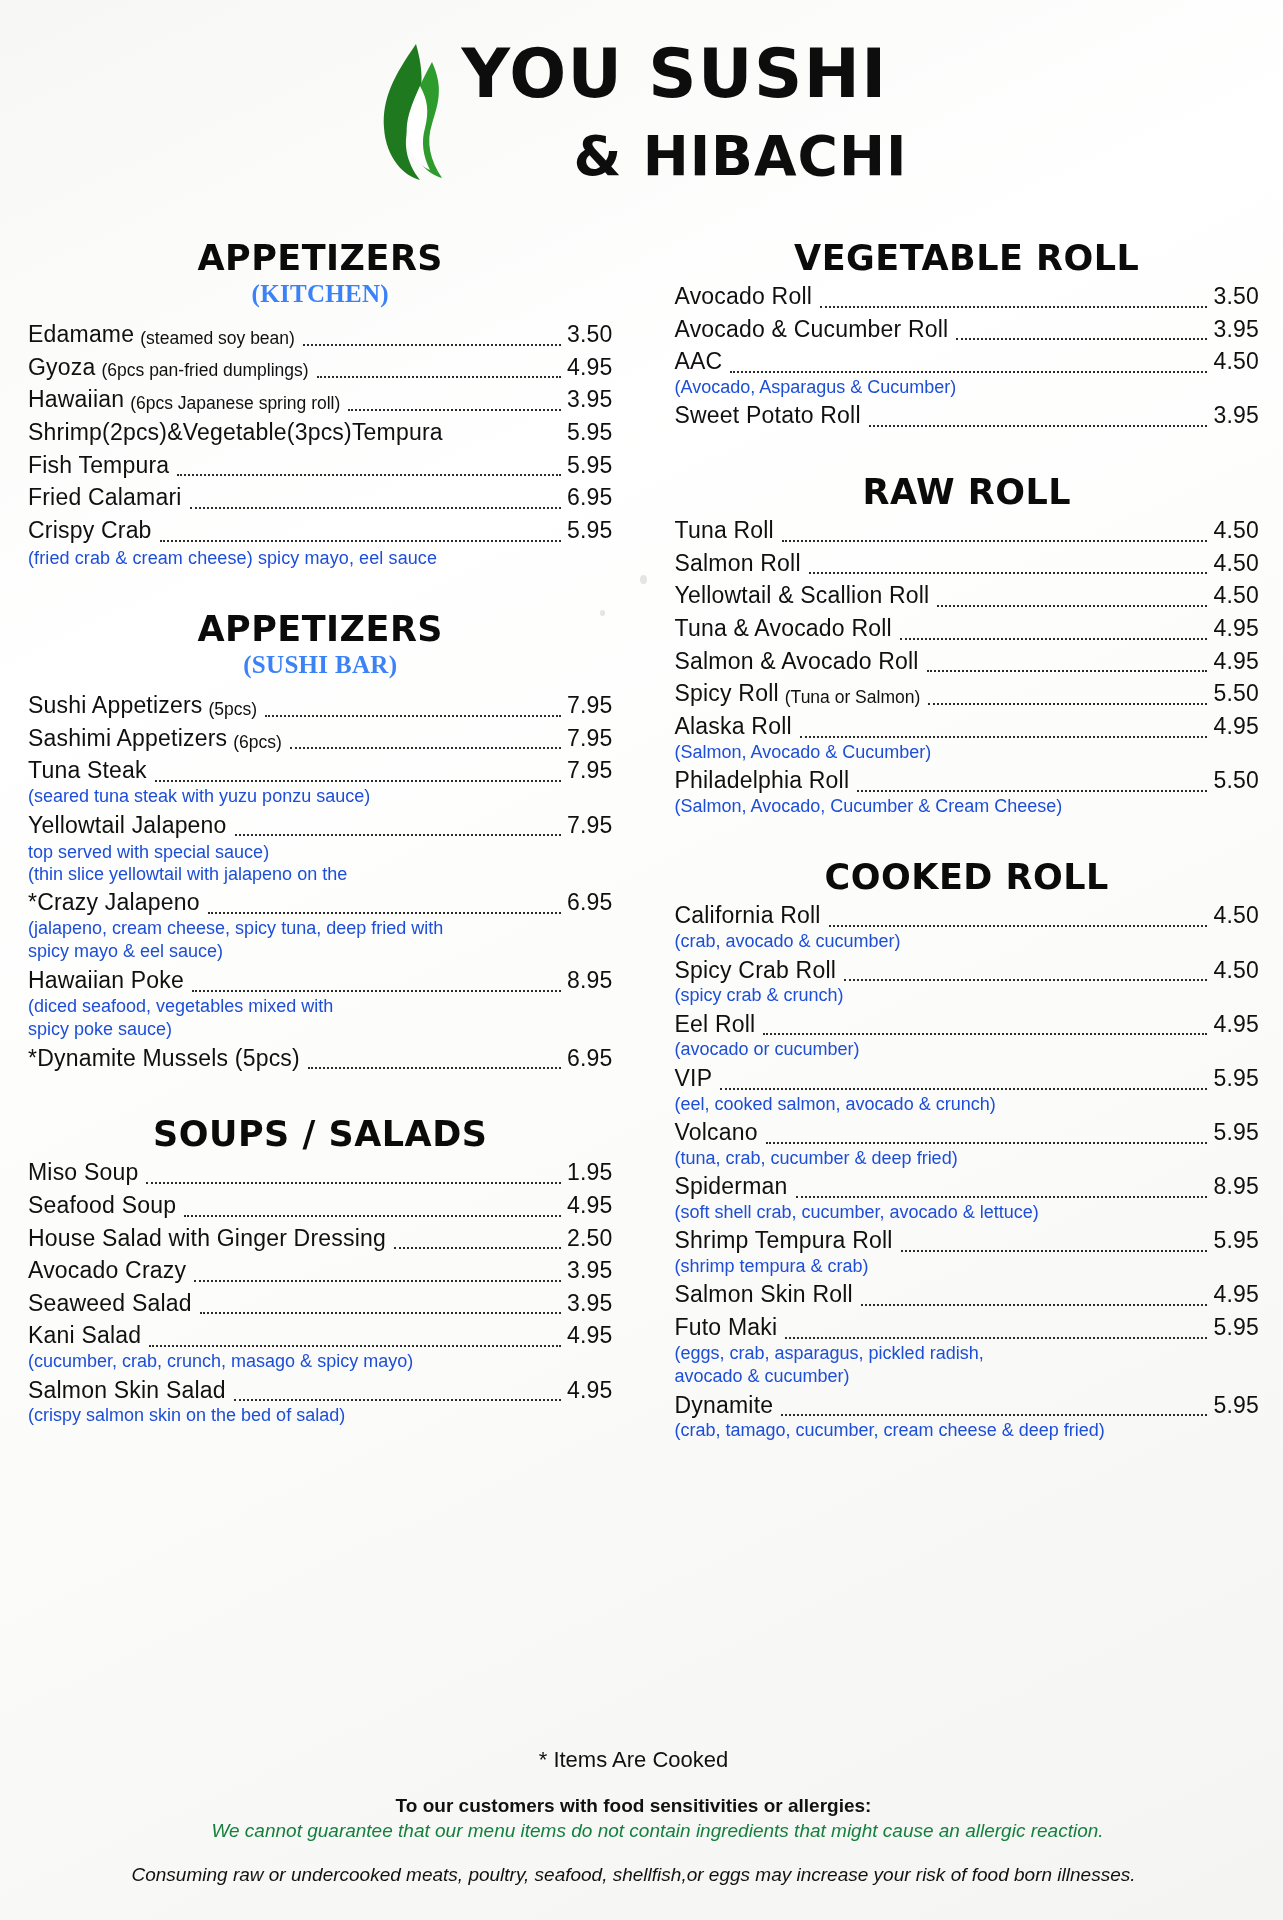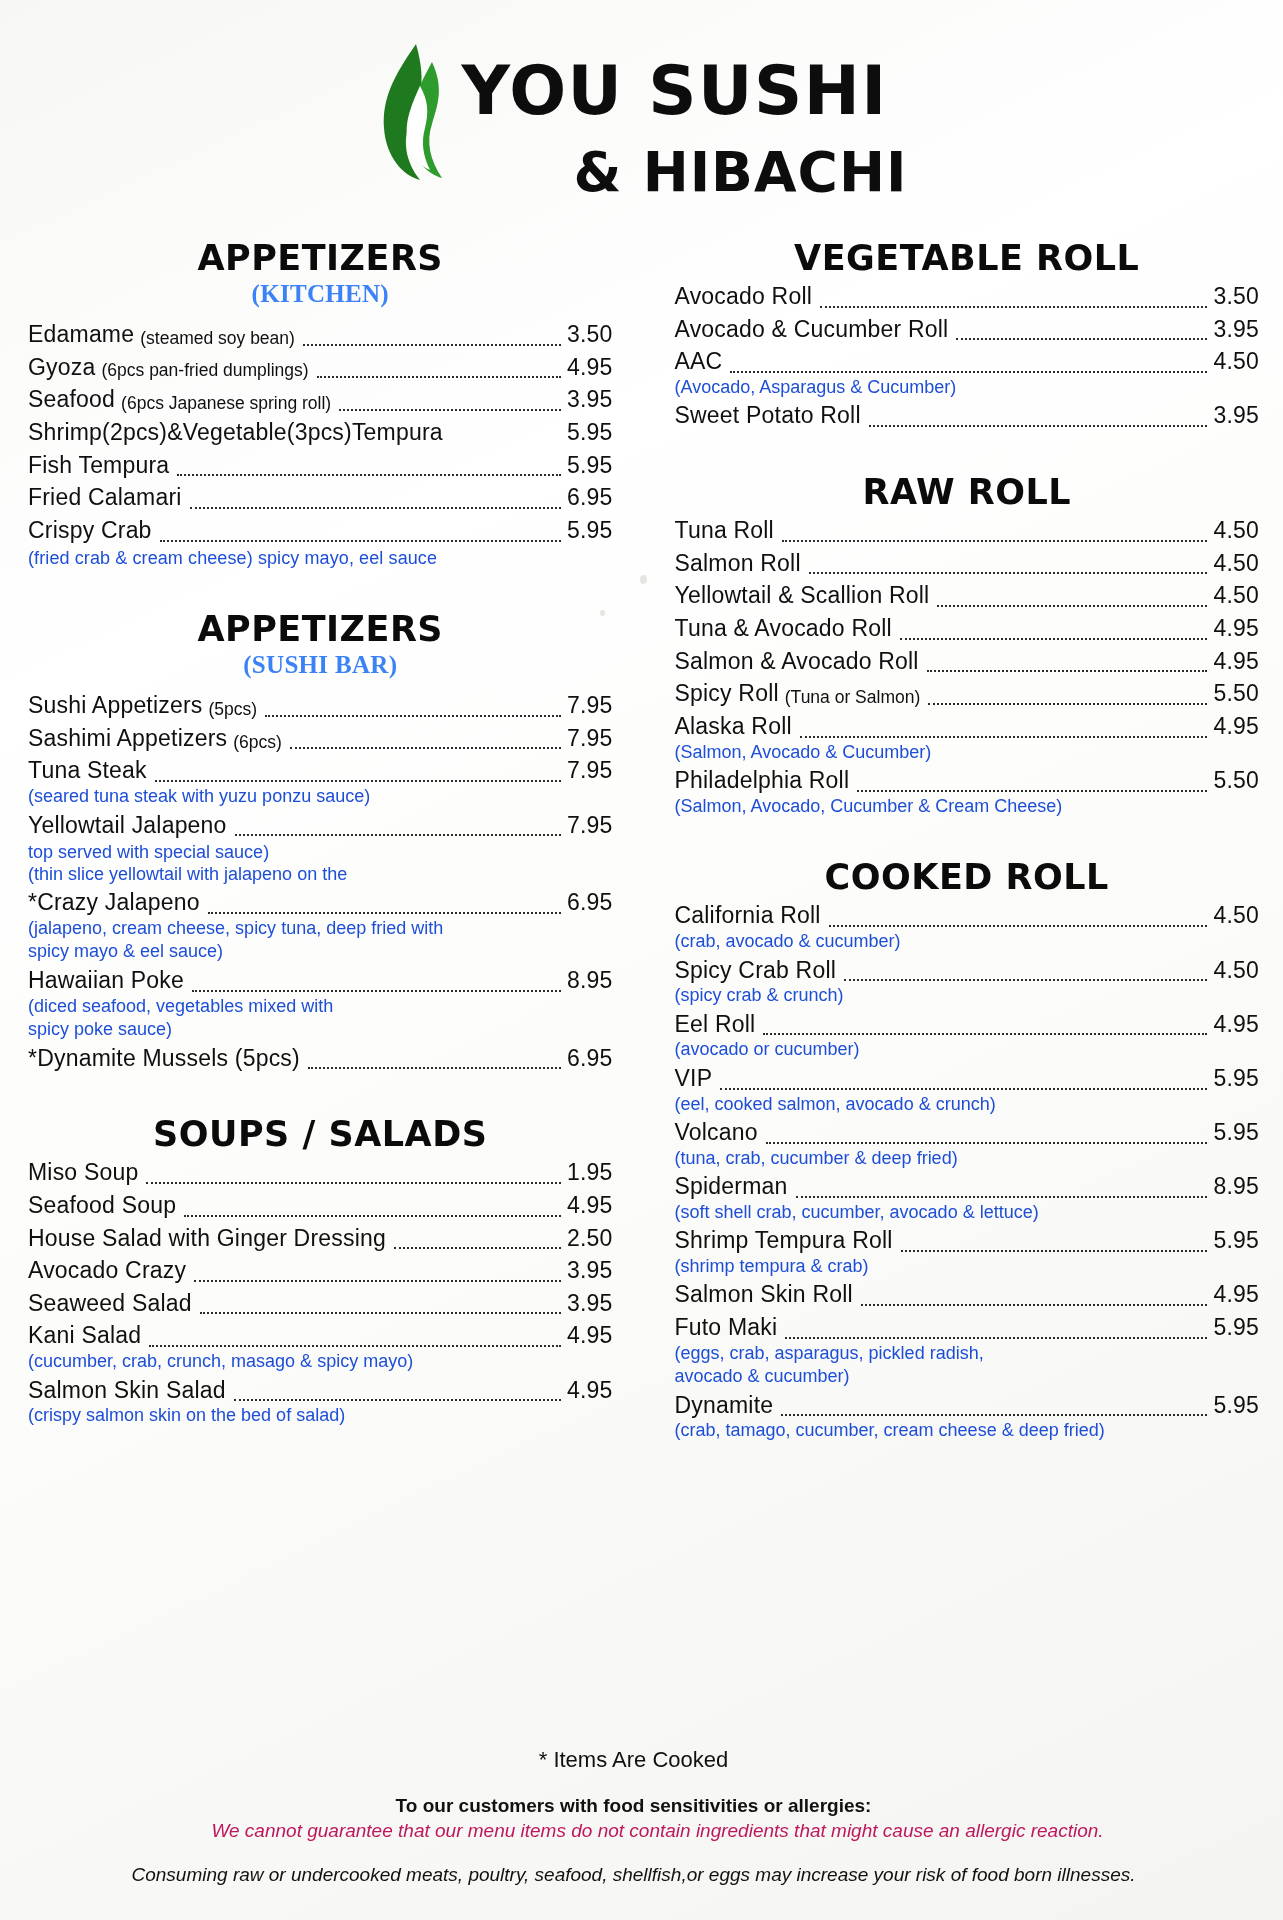--- a/index.html
+++ b/index.html
@@ -18,21 +18,21 @@
   }
 
   
   .header {
     padding-top: 26px;
     display: flex;
     justify-content: center;
   }
   .logo-wrap {
     display: flex;
-    align-items: flex-end;
+    align-items: center;
     gap: 6px;
   }
   .flame {
     width: 80px;
     height: 160px;
     position: relative;
     margin-top: 16px;
   }
   .brand {
     display: flex;
@@ -148,21 +148,21 @@
     margin-bottom: 22px;
   }
   .footer-bold {
     font-size: 19px;
     font-weight: 700;
     color: #111;
   }
   .footer-italic {
     font-size: 19px;
     font-style: italic;
-    color: #be185d;
+    color: #15803d;
     margin-top: 3px;
     margin-left: 48px;
   }
   .footer-italic2 {
     font-size: 19px;
     font-style: italic;
     color: #111;
     margin-top: 22px;
   }
 
@@ -206,21 +206,21 @@
             <span class="dots"></span>
             <span class="price">3.50</span>
           </div>
           <div class="item">
             <span class="nm">Gyoza</span>
             <span class="qty">(6pcs pan-fried dumplings)</span>
             <span class="dots"></span>
             <span class="price">4.95</span>
           </div>
           <div class="item">
-            <span class="nm">Seafood</span>
+            <span class="nm">Hawaiian</span>
             <span class="qty">(6pcs Japanese spring roll)</span>
             <span class="dots"></span>
             <span class="price">3.95</span>
           </div>
           <div class="item">
             <span class="nm">Shrimp(2pcs)&amp;Vegetable(3pcs)Tempura</span>
             <span class="dots" style="border-bottom: none;"></span>
             <span class="price">5.95</span>
           </div>
           <div class="item">

